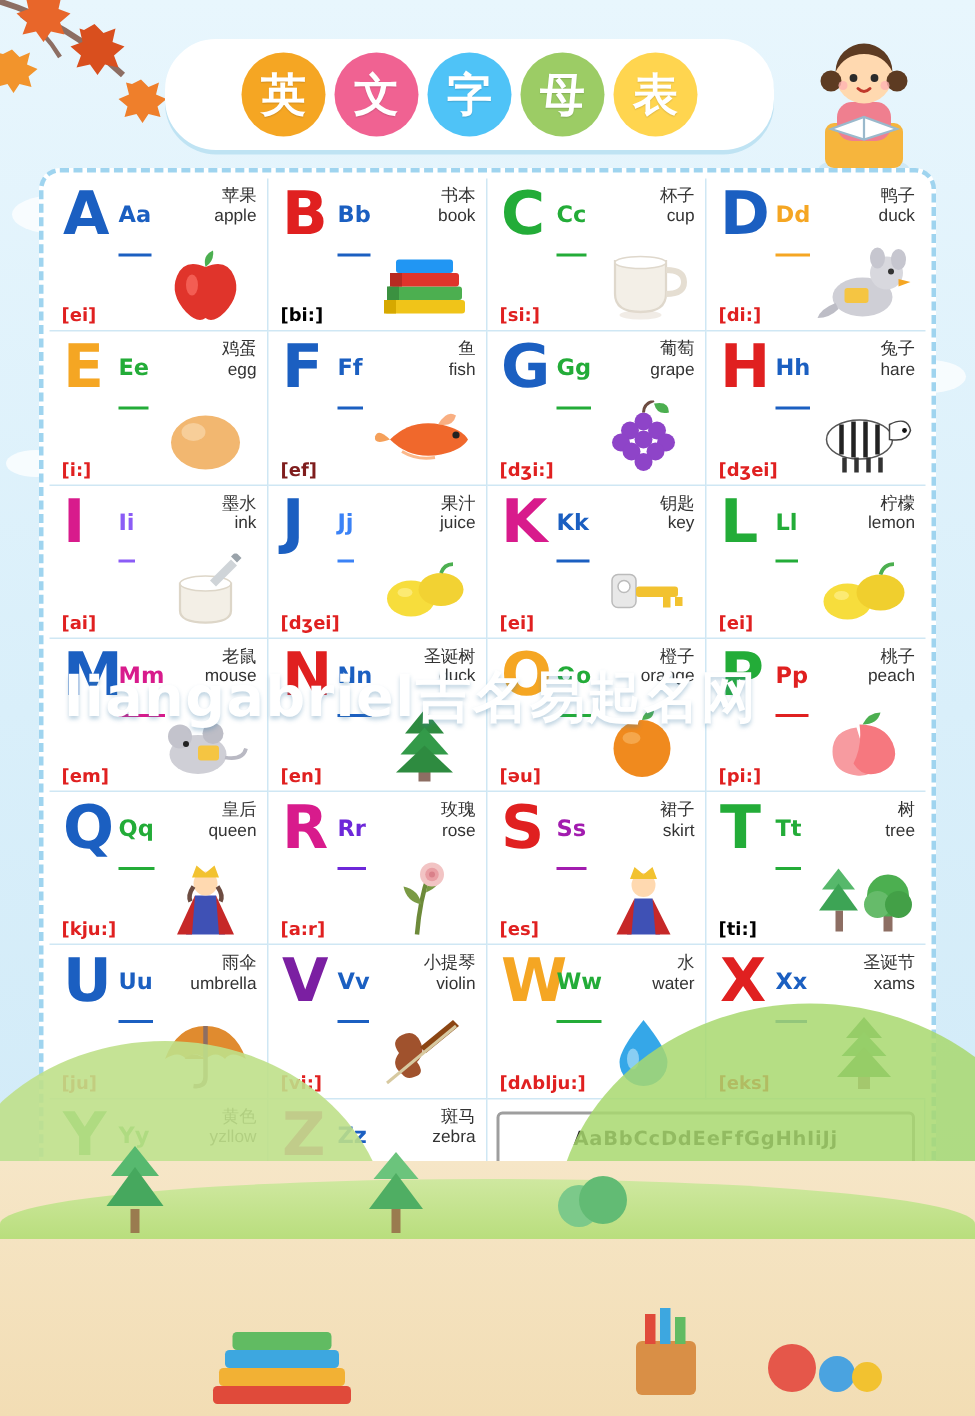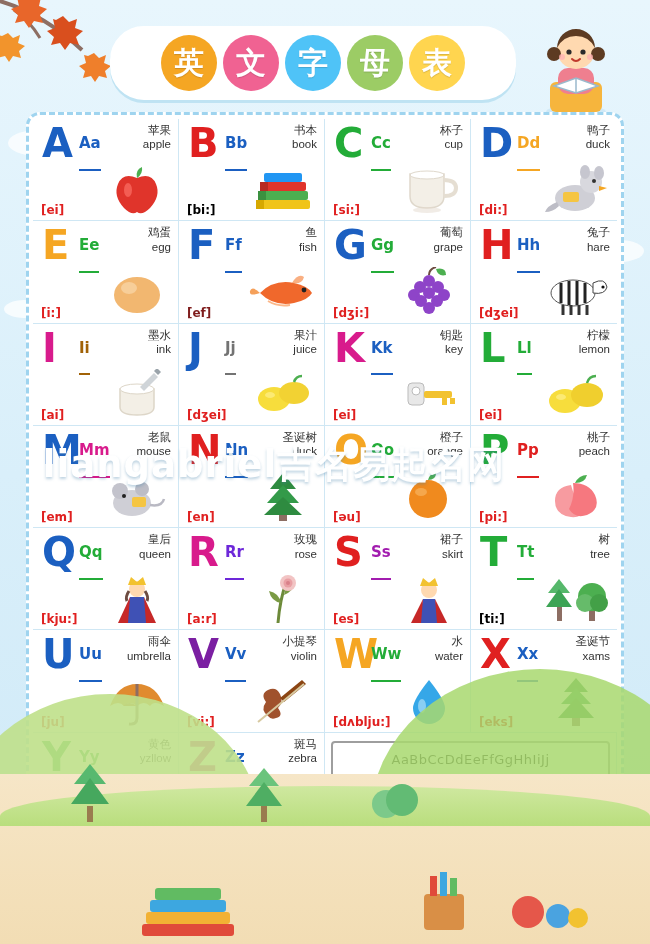--- a/index.html
+++ b/index.html
@@ -200,21 +200,21 @@
     border: 2px solid #9e9e9e;
     border-radius: 4px;
     padding: 5px 4px;
     box-sizing: border-box;
     display: flex;
     flex-direction: column;
     justify-content: space-around;
   }
   .alpha-line {
     font-size: 13px;
-    font-weight: normal;
+    font-weight: bold;
     text-align: center;
     letter-spacing: .5px;
     font-family: "DejaVu Sans", sans-serif;
     color: #1a1a1a;
     white-space: nowrap;
   }
 
   
   #watermark {
     position: absolute;
@@ -454,37 +454,37 @@
           <path d="M22 38 v10"></path>
             <path d="M30 38 v10"></path>
             <path d="M38 38 v10"></path>
             <path d="M46 38 v10"></path>
         </g>
       </svg>
     </div>
 
     <div class="cell">
       <div class="big-letter" style="color:#d81b8c">I</div>
-      <div class="small-pair" style="color:#a16207">Ii</div>
+      <div class="small-pair" style="color:#8b5cf6">Ii</div>
       <div class="words">
         <div class="word-cn">墨水</div>
         <div class="word-en">ink</div>
       </div>
       <div class="phonetic" style="color:#e02020">[ai]</div>
       <svg class="pic" viewBox="0 0 70 52">
         <path d="M18 20 h34 v18 q0 8 -17 8 q-17 0 -17 -8z" fill="#f3efe6" stroke="#ddd6c8" stroke-width="1.5"></path>
         <ellipse cx="35" cy="20" rx="17" ry="5" fill="#ffffff" stroke="#ddd6c8"></ellipse>
         <path d="M38 18 l14 -14 l4 4 l-14 14z" fill="#cfd4d8"></path>
         <path d="M52 2 l4 4 l3 -3 l-4 -4z" fill="#9aa3aa"></path>
       </svg>
     </div>
 
     <div class="cell">
       <div class="big-letter" style="color:#1b5fc1">J</div>
-      <div class="small-pair" style="color:#737373">Jj</div>
+      <div class="small-pair" style="color:#3b82f6">Jj</div>
       <div class="words">
         <div class="word-cn">果汁</div>
         <div class="word-en">juice</div>
       </div>
       <div class="phonetic" style="color:#e02020">[dʒei]</div>
       <svg class="pic" viewBox="0 0 70 52">
         <ellipse cx="26" cy="30" rx="16" ry="12" fill="#f7dd3c"></ellipse>
         <ellipse cx="46" cy="24" rx="15" ry="11" fill="#f2d233"></ellipse>
         <ellipse cx="22" cy="26" rx="5" ry="3" fill="#fdf08a" opacity=".7"></ellipse>
         <path d="M46 13 q2 -6 8 -6" stroke="#4caf50" stroke-width="2.5" fill="none"></path>

